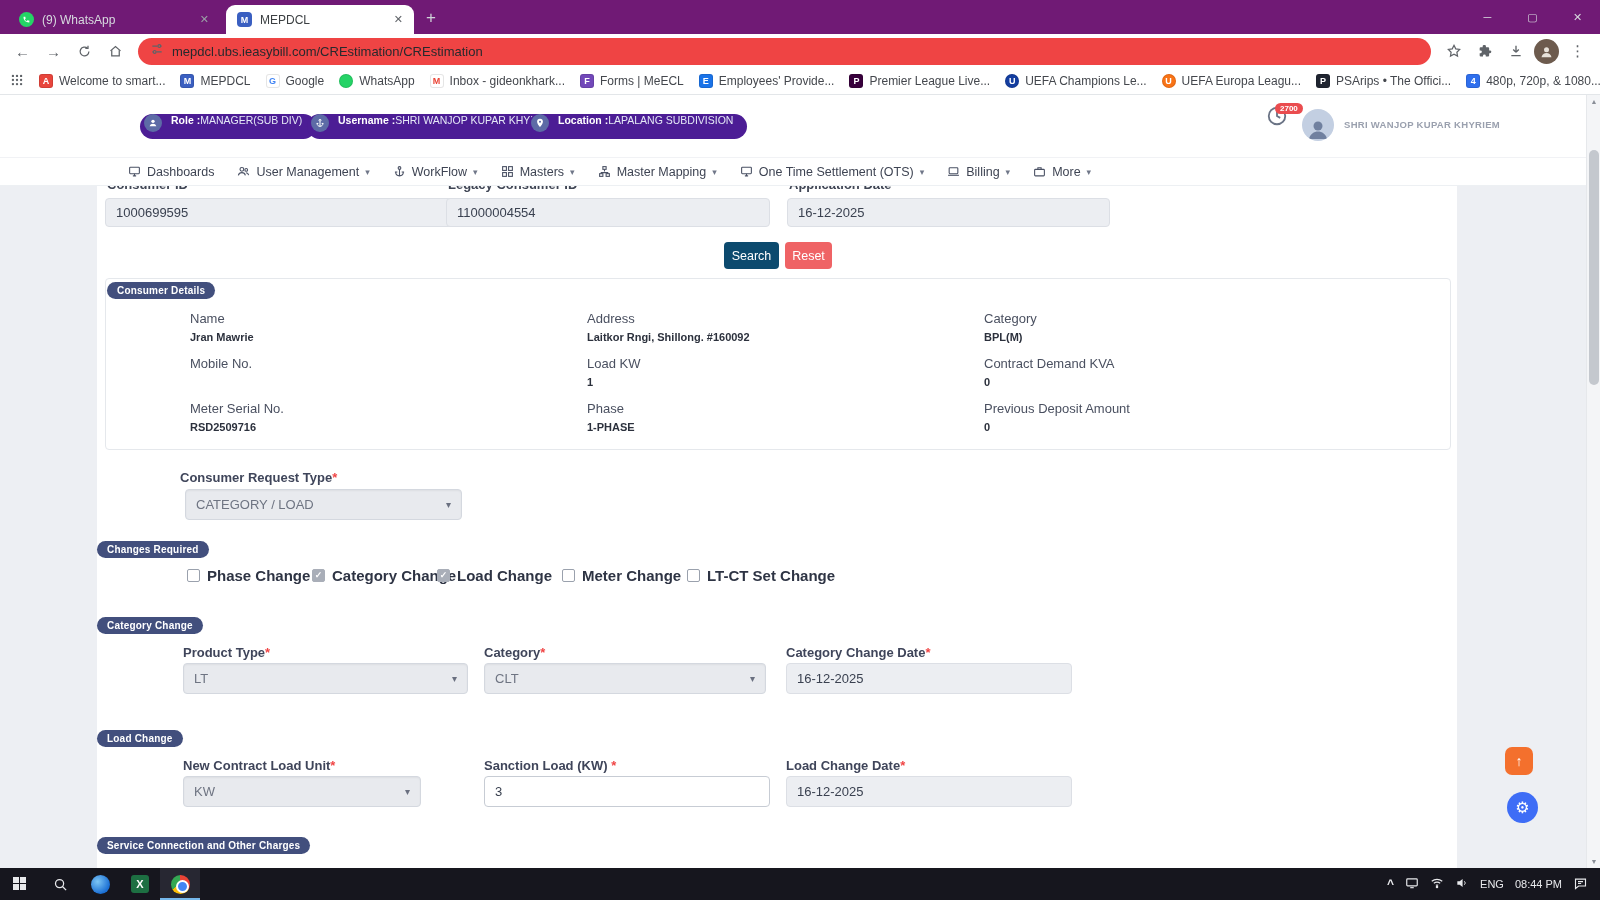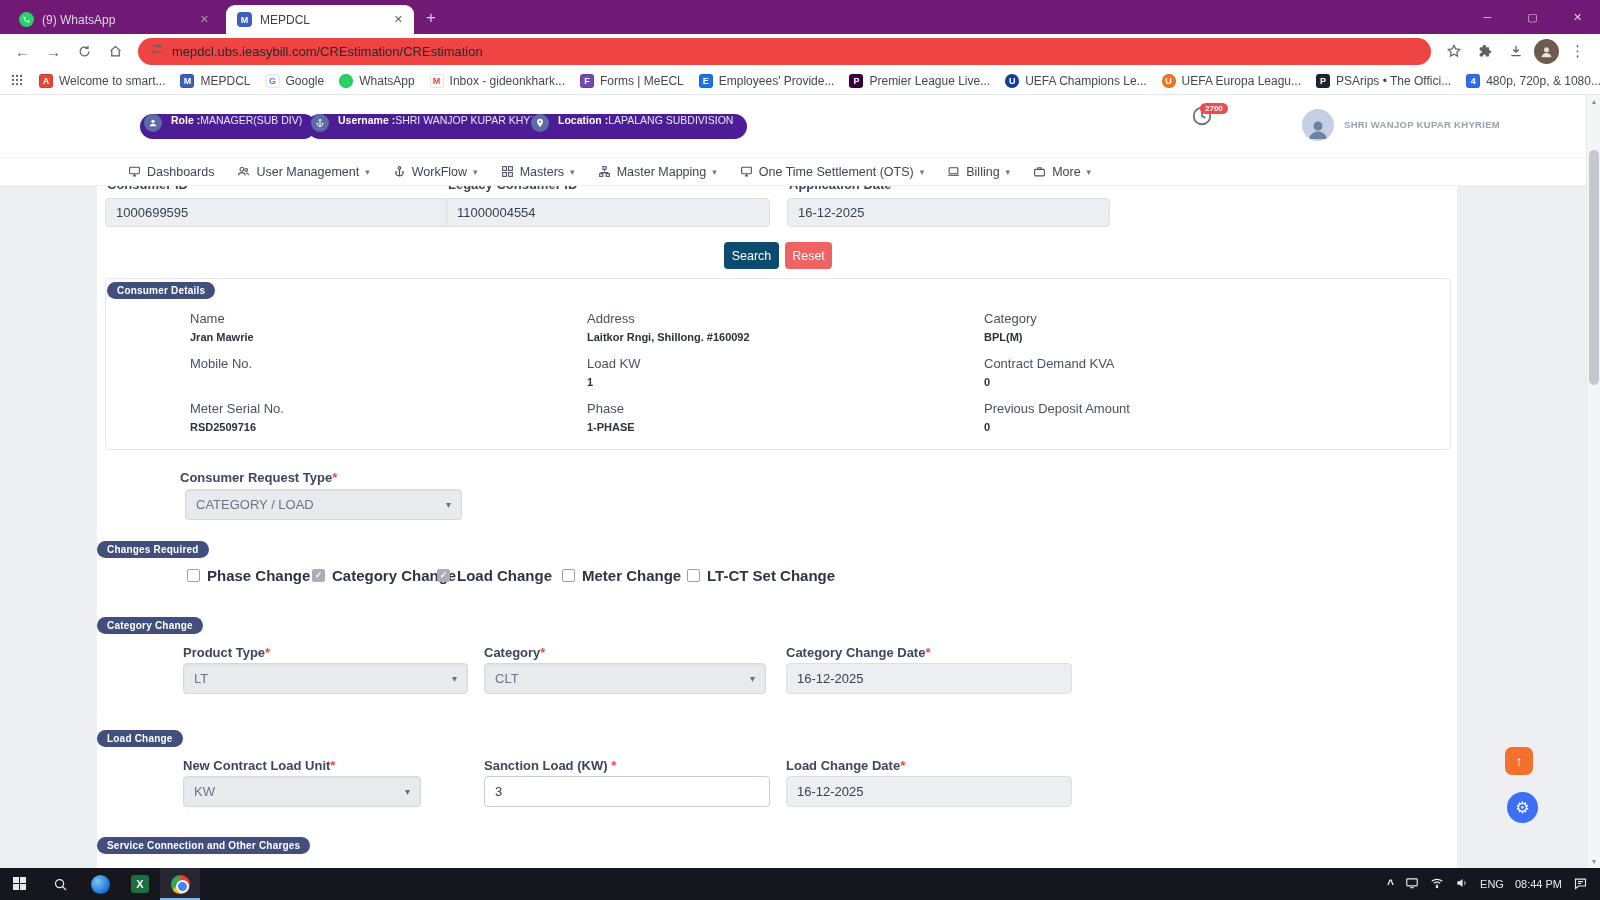--- a/index.html
+++ b/index.html
@@ -32,21 +32,21 @@
   .bm .ico16 { width:14px; height:14px; border-radius:3px; display:flex; align-items:center; justify-content:center; font-size:9px; font-weight:bold; box-shadow:inset 0 0 0 1px rgba(0,0,0,.10); flex:none; }
 
   
   .page { position:absolute; top:95px; left:0; width:1600px; height:773px; background:#edeff3; overflow:hidden; }
 
   .app-header { position:absolute; top:0; left:0; width:1600px; height:62px; background:#fff; }
   .pill { position:absolute; top:19px; height:25px; background:#4c1d95; border-radius:13px; color:#fff; display:flex; align-items:flex-start; gap:9px; padding:0 14px 0 4px; font-size:10.5px; white-space:nowrap; }
   .pill .pico { width:18px; height:18px; border-radius:50%; background:#5d6ba6; display:flex; align-items:center; justify-content:center; flex:none; }
   .pill b { font-weight:bold; }
   .pill .pv { color:#e4e8f6; }
-  .notif { position:absolute; left:1191px; top:10px; }
+  .notif { position:absolute; left:1266px; top:10px; }
   .notif .badge-count { position:absolute; left:9px; top:-2px; background:#ea4c4f; color:#fff; font-size:8px; font-weight:bold; border-radius:7px; padding:1px 5px; }
   .notif .clk { margin-top:11px; }
   .avatar-lg { position:absolute; left:1302px; top:14px; width:32px; height:32px; border-radius:50%; background:#c3cfe2; overflow:hidden; display:flex; align-items:flex-end; justify-content:center; }
   .profile-name { position:absolute; left:1344px; top:24px; font-size:9.5px; font-weight:bold; color:#9aa0ae; letter-spacing:.3px; }
 
   .app-nav { position:absolute; top:62px; left:0; width:1600px; height:29px; background:#fff; border-top:1px solid #f1f2f5; border-bottom:1px solid #edf0f3; display:flex; align-items:center; gap:23px; padding-left:128px; font-size:12.5px; color:#3e4453; }
   .nav-item { display:flex; align-items:center; gap:6px; white-space:nowrap; }
   .nav-item .caret { font-size:9px; color:#707789; }
   .nav-ic { color:#4a5164; display:flex; }
 

